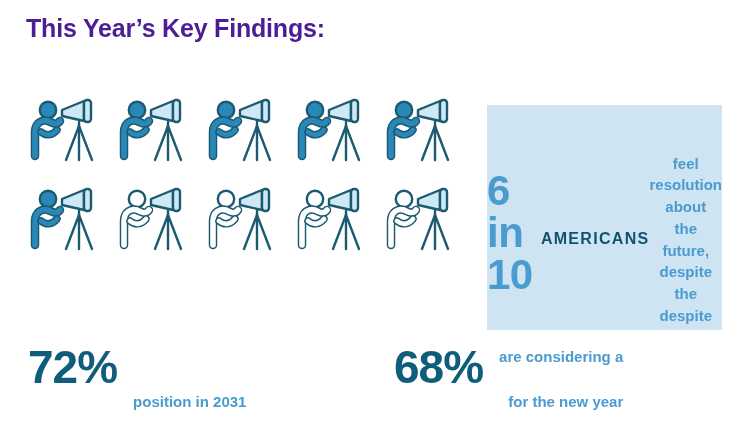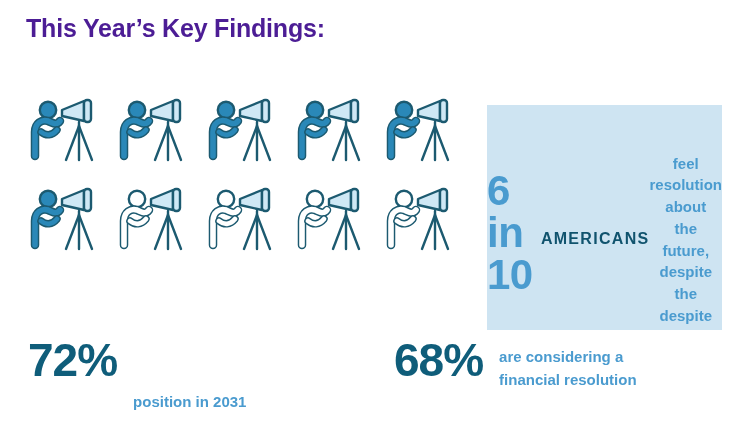--- a/index.html
+++ b/index.html
@@ -84,28 +84,28 @@
     top: 330px;
     width: 744px;
     display: flex;
   }
   .stat-block {
     display: flex;
     align-items: flex-start;
     width: 372px;
     padding-left: 28px;
   }
-  .stat-block.second { padding-left: 22px; }
+  .stat-block.second { padding-left: 22px; text-align: right; }
   .pct {
     font-size: 46px;
     font-weight: bold;
     color: #0f5d7a;
     line-height: 1;
     letter-spacing: -1px;
-    margin-top: 7px;
+    margin-top: 14px;
   }
   .pct-text {
     margin-left: 16px;
     margin-top: 16px;
     font-size: 15px;
     font-weight: bold;
     color: #4a9bcf;
     line-height: 1.5;
   }
 </style>
@@ -333,15 +333,15 @@
   <div class="stat-desc"><span>feel resolution about</span><br><span>the future, despite</span><br><span>the despite</span></div>
 </div>
 
 <div class="bottom-stats">
   <div class="stat-block">
     <div class="pct">72%</div>
     <div class="pct-text"><br><br><span>position in 2031</span></div>
   </div>
   <div class="stat-block second">
     <div class="pct">68%</div>
-    <div class="pct-text"><span>are considering a</span><br><span>financial resolution</span><br></div>
+    <div class="pct-text"><span>are considering a</span><br><br><span>for the new year</span></div>
   </div>
 </div>
 
 </body></html>

